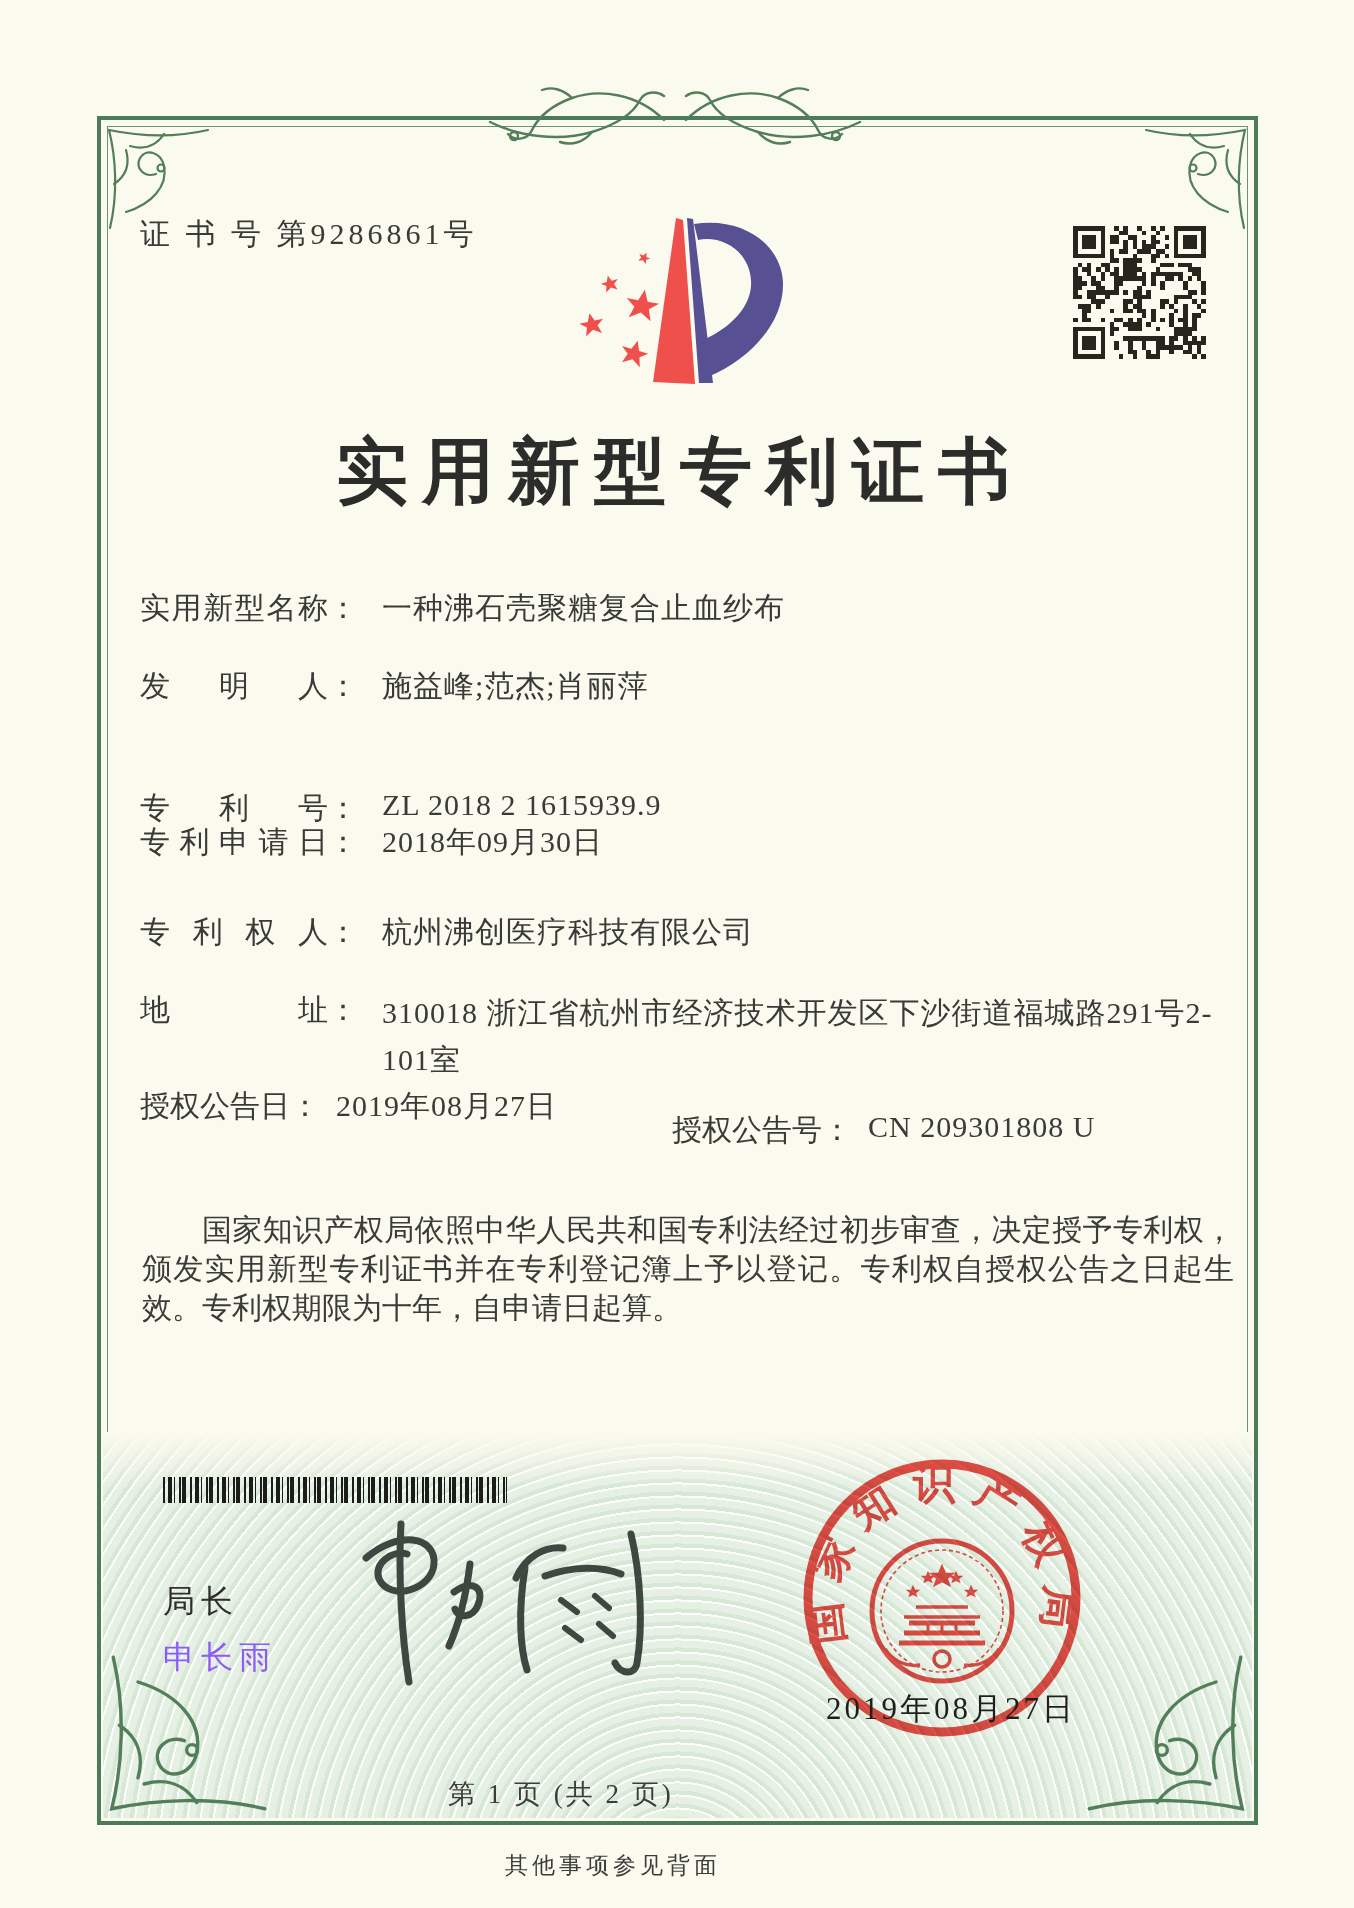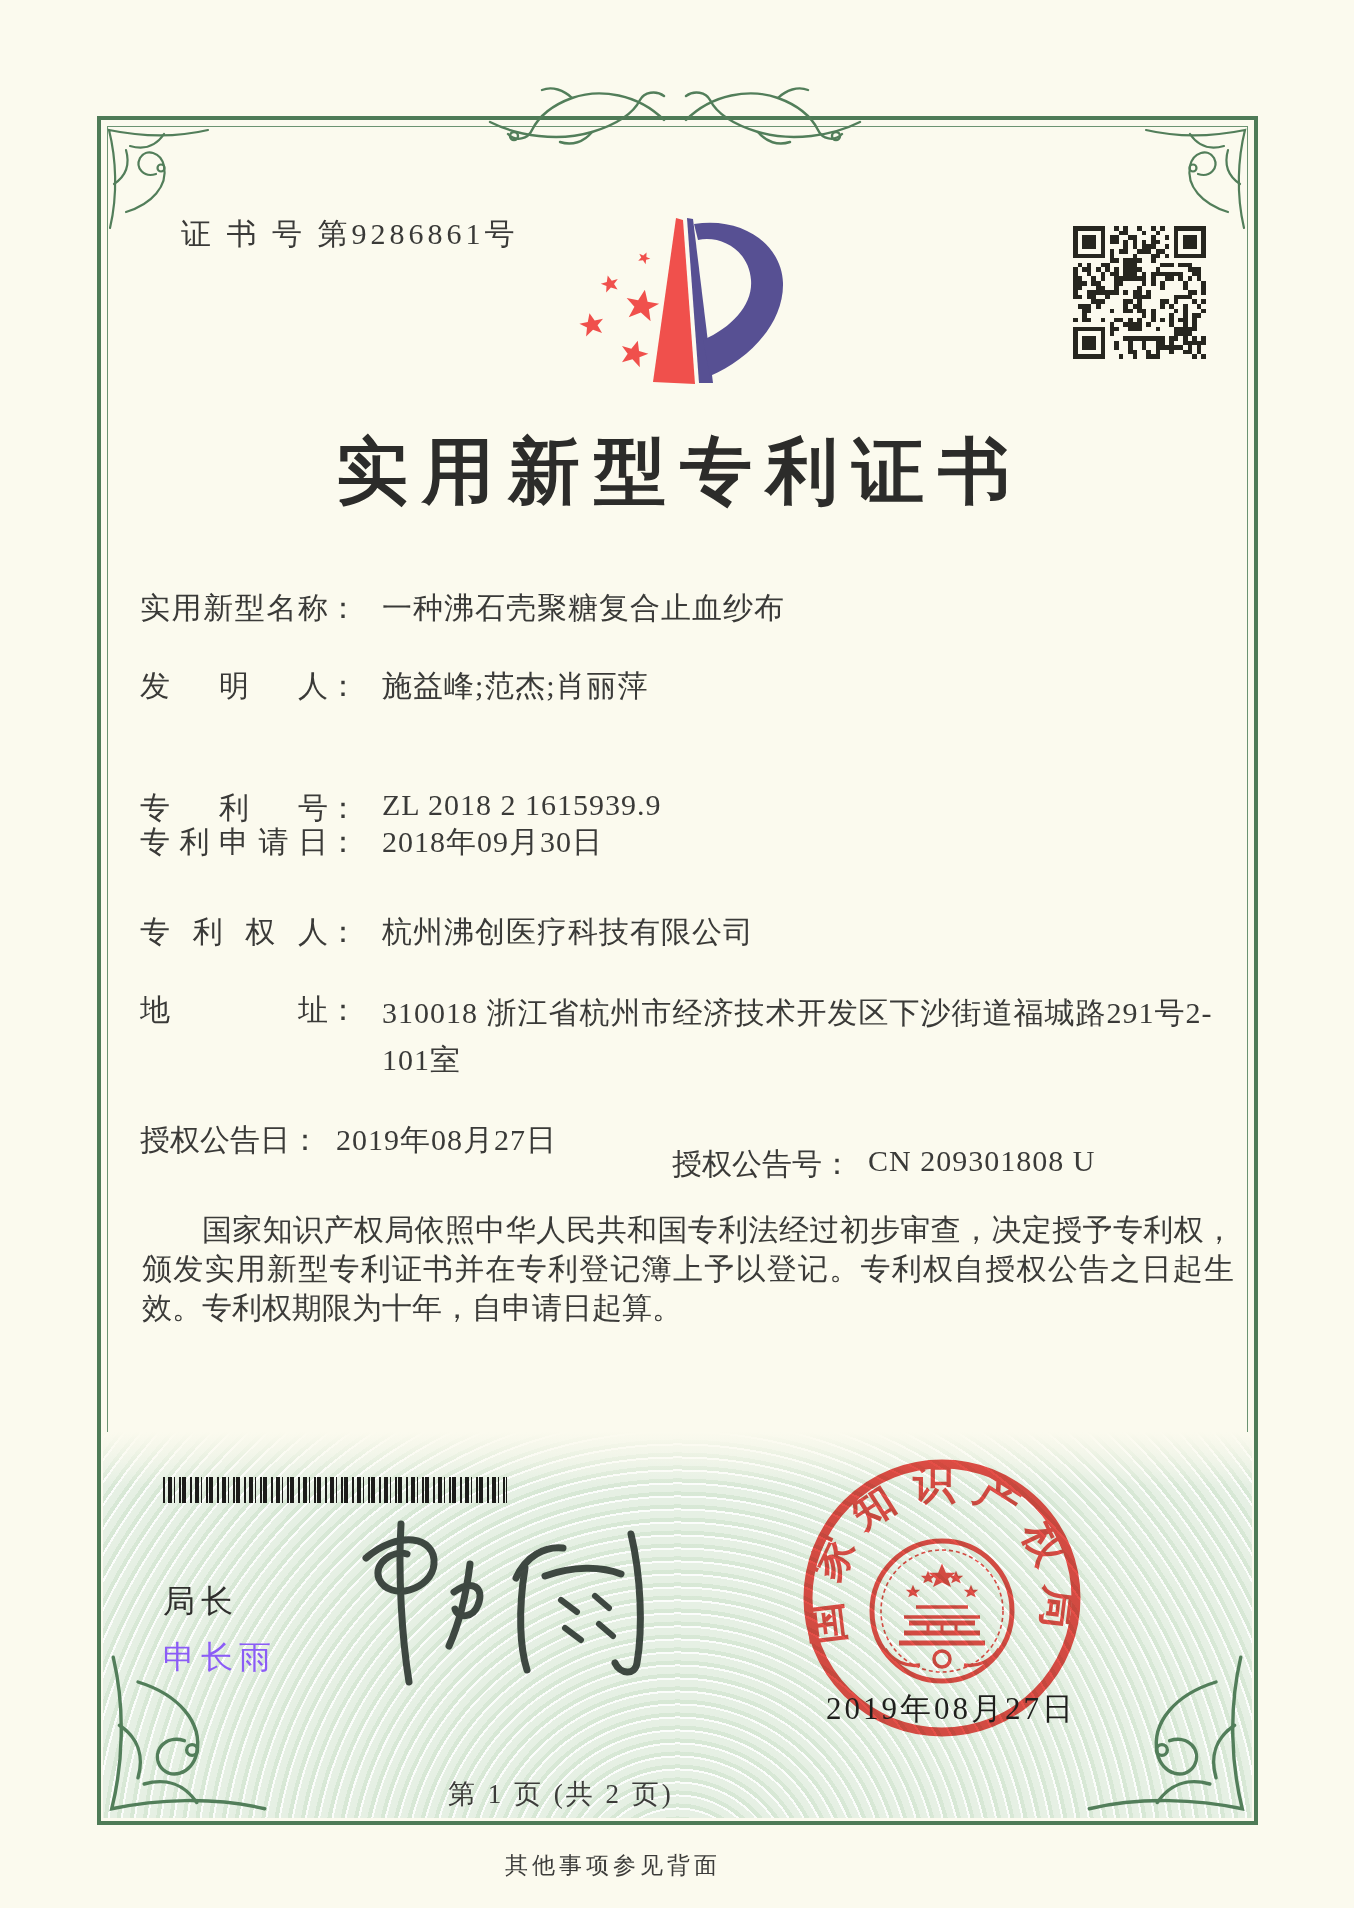--- a/index.html
+++ b/index.html
@@ -18,21 +18,21 @@
   
   .band{position:absolute;left:103px;right:102px;top:1432px;bottom:90px;z-index:1;
     background-color:#e6f0e4;
     background-image:repeating-radial-gradient(circle 2400px at 50% 118%,
       rgba(255,255,255,.85) 0 2px,
       rgba(198,222,196,.45) 2px 6px,
       rgba(255,255,255,0) 6px 13px);}
   .band::before{content:"";position:absolute;left:0;right:0;top:0;height:55px;
     background:linear-gradient(#fbfaee,rgba(251,250,238,0));}
   
-  .cert-no{left:140px;top:214px;font-size:30px;letter-spacing:4px;color:#3a3a38;z-index:3;margin-left:41px;}
+  .cert-no{left:140px;top:214px;font-size:30px;letter-spacing:4px;color:#3a3a38;z-index:3;}
   .title{left:6px;right:0;top:424px;text-align:center;font-size:72px;font-weight:bold;
     letter-spacing:14px;color:#2c2c2a;z-index:3;}
   
   .row{left:140px;width:1094px;font-size:30px;color:#3a3a38;z-index:3;white-space:nowrap;}
   .flabel{display:inline-block;width:188px;text-align:justify;text-align-last:justify;vertical-align:top;}
   .fcolon{display:inline-block;vertical-align:top;}
   .fvalue{display:inline-block;padding-left:24px;vertical-align:top;letter-spacing:1px;}
   .row-addr .fvalue{white-space:normal;width:860px;line-height:1.55;}
   .grant-group{display:inline-block;white-space:nowrap;}
   .glabel{display:inline-block;vertical-align:top;}
@@ -450,21 +450,21 @@
 </div>
 <div class="abs row" style="top:822px">
   <span class="flabel">专利申请日</span><span class="fcolon">：</span><span class="fvalue">2018年09月30日</span>
 </div>
 <div class="abs row" style="top:912px">
   <span class="flabel">专利权人</span><span class="fcolon">：</span><span class="fvalue">杭州沸创医疗科技有限公司</span>
 </div>
 <div class="abs row row-addr" style="top:990px">
   <span class="flabel">地址</span><span class="fcolon">：</span><span class="fvalue">310018 浙江省杭州市经济技术开发区下沙街道福城路291号2-101室</span>
 </div>
-<div class="abs row" style="top:1120px">
+<div class="abs row" style="top:1086px">
   <span class="grant-group">
     <span class="glabel">授权公告日</span><span>：</span><span class="gvalue">2019年08月27日</span>
   </span>
   <span class="grant-group grant2">
     <span class="glabel">授权公告号</span><span>：</span><span class="gvalue">CN 209301808 U</span>
   </span>
 </div>
 
 <div class="abs paras">
   <p>国家知识产权局依照中华人民共和国专利法经过初步审查，决定授予专利权，颁发实用新型专利证书并在专利登记簿上予以登记。专利权自授权公告之日起生效。专利权期限为十年，自申请日起算。</p>

